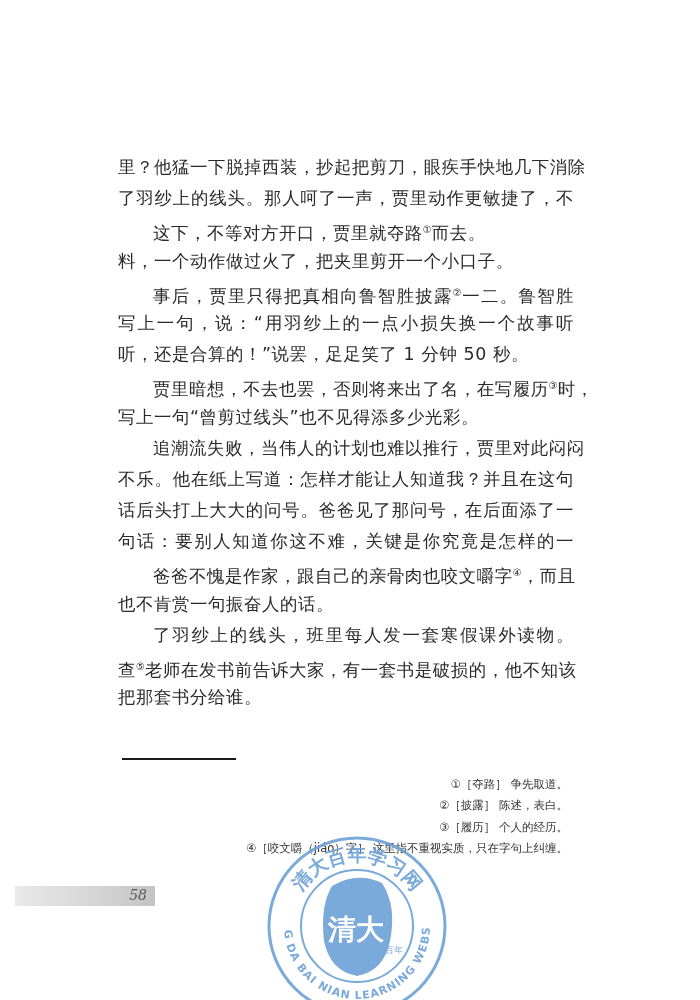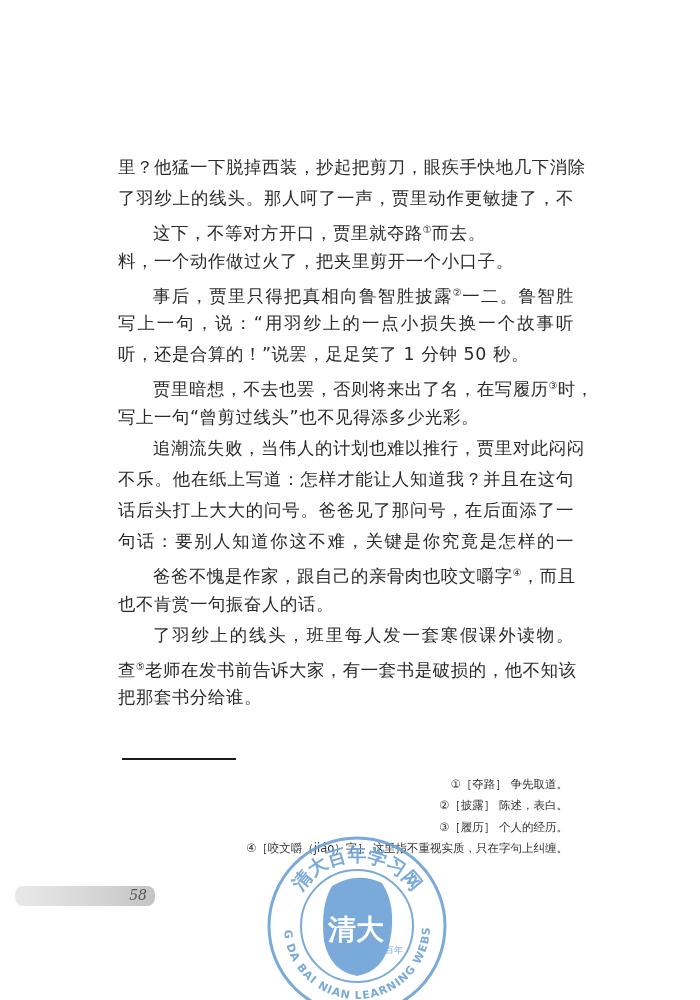--- a/index.html
+++ b/index.html
@@ -22,21 +22,20 @@
   .footnotes {
     position: absolute; left: 148px; top: 758px; width: 420px;
     font-size: 11.5px; line-height: 21.4px; color: #333;
   }
   .fn-row { white-space: nowrap; text-align: right; }
   .fn-num { display: inline-block; width: 26px; }
   .fn-term { color: #333; }
   .pagebar {
     position: absolute; left: 15px; top: 870px; width: 140px; height: 20px;
     background: linear-gradient(to right, #e9e9e9 0%, #d6d6d6 55%, #c4c4c4 100%);
-    border-radius: 8px;
   }
   .pagenum {
     position: absolute; right: 8px; top: 1px; font-family: "DejaVu Serif", serif;
     font-style: italic; font-size: 14px; color: #555;
   }
   .watermark { position: absolute; left: 262px; top: 815px; width: 190px; height: 190px; opacity: 0.92; }
 </style>
 </head>
 <body>
 

